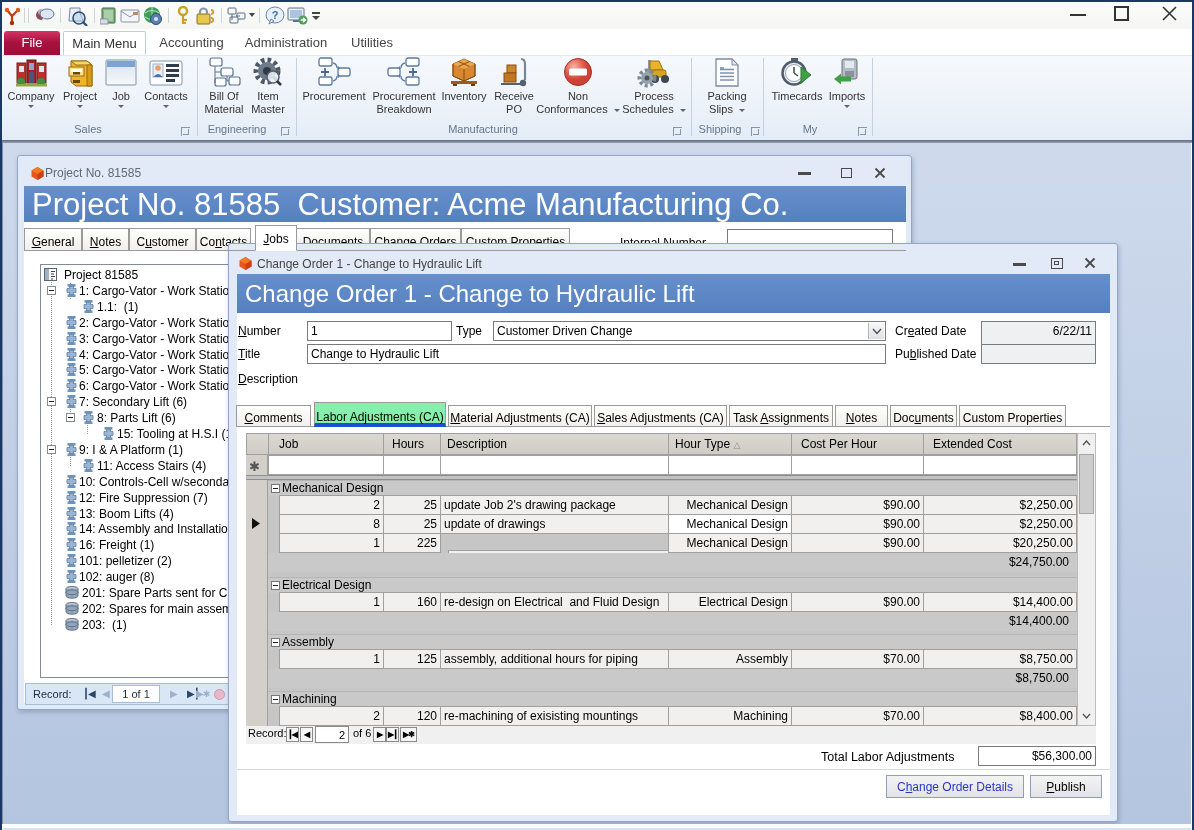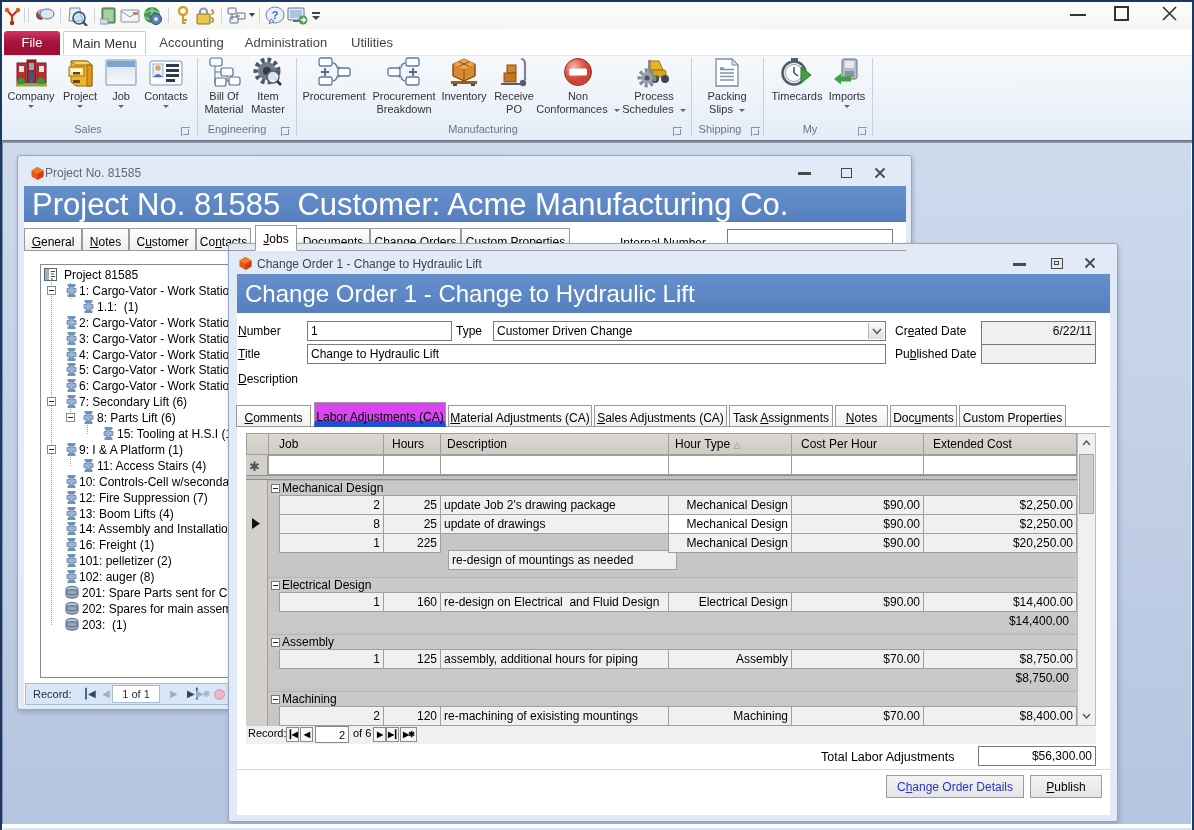--- a/index.html
+++ b/index.html
@@ -39,21 +39,21 @@
 .btab { position:absolute; top:72px; height:23px; background:linear-gradient(#fefefe,#f1f0ee); border:1px solid #9a9a9a; text-align:center; font-size:12px; line-height:27px; color:#000; }
 .btab.selb { top:69px; height:26px; background:#fff; border-bottom:1px solid #fff; z-index:3; }
 .trow { position:absolute; left:0; height:16px; line-height:16px; white-space:nowrap; color:#000; }
 .texp { position:absolute; width:9px; height:9px; background:#fff; border:1px solid #848a92; }
 .texp:after { content:""; position:absolute; left:1px; top:3px; width:5px; height:1px; background:#222; }
 .ti { position:absolute; top:1px; }
 .tln { position:absolute; border-left:1px dotted #989898; width:0; }
 .recg { font-size:10px; letter-spacing:-1px; color:#2a4668; }
 .ftabline { position:absolute; left:8px; top:182px; width:873px; height:1px; background:#9a9a9a; }
 .ftab { position:absolute; top:161px; height:22px; background:linear-gradient(#fefefe,#f1f0ee); border:1px solid #9a9a9a; text-align:center; font-size:12px; line-height:24px; color:#000; white-space:nowrap; }
-.ftab.self { top:158px; height:25px; background:#d946ef; border-bottom:6px solid #1d4ed8; z-index:3; line-height:28px; }
+.ftab.self { top:158px; height:25px; background:#86efac; border-bottom:4px solid #1d4ed8; z-index:3; line-height:28px; }
 .gh { position:absolute; top:0; height:22px; background:linear-gradient(#dbd8d1,#cfccc5); border:1px solid #9f9f9f; font-size:12px; line-height:20px; color:#000; white-space:nowrap; overflow:hidden; }
 .cell { position:absolute; height:20px; background:#f1f0ee; border:1px solid #9f9f9f; font-size:12px; line-height:18px; padding:0 3px; overflow:hidden; white-space:nowrap; color:#000; }
 .cell.rt { text-align:right; }
 .cell.lt { text-align:left; }
 .gband { position:absolute; left:22px; width:809px; height:16px; background:#c9c9c9; border-top:1px solid #b5b5b5; font-size:12px; line-height:15px; color:#000; }
 .mbox { position:absolute; left:3px; top:3px; width:9px; height:9px; background:#fff; border:1px solid #777; }
 .mbox:after { content:""; position:absolute; left:1px; top:3px; width:5px; height:1px; background:#222; }
 .stband { position:absolute; left:22px; width:809px; height:19px; background:#c9c9c9; font-size:12px; line-height:19px; color:#000; text-align:right; padding-right:8px; }
 .navb { position:absolute; top:1px; width:13px; height:15px; background:#f6f6f6; border:1px solid #8a8a8a; font-size:8px; text-align:center; line-height:14px; letter-spacing:-1px; overflow:hidden; }
 .pbtn { position:absolute; height:23px; background:linear-gradient(#f3f3f3,#e4e4e4); border:1px solid #8fa0b5; text-align:center; font-size:12px; line-height:22px; color:#000; }
@@ -659,20 +659,21 @@
     <div class="cell lt" style="left:194px;top:81px;width:229px;">update of drawings</div>
     <div class="cell rt" style="left:422px;top:81px;width:124px;background:#fff;">Mechanical Design</div>
     <div class="cell rt" style="left:545px;top:81px;width:133px;">$90.00</div>
     <div class="cell rt" style="left:677px;top:81px;width:154px;">$2,250.00</div>
     <div class="cell rt" style="left:33px;top:100px;width:105px;">1</div>
     <div class="cell rt" style="left:137px;top:100px;width:58px;">225</div>
     <div class="cell lt" style="left:202px;top:100px;width:229px;margin-top:17px;">re-design of mountings as needed</div>
     <div class="cell rt" style="left:422px;top:100px;width:124px;">Mechanical Design</div>
     <div class="cell rt" style="left:545px;top:100px;width:133px;">$90.00</div>
     <div class="cell rt" style="left:677px;top:100px;width:154px;">$20,250.00</div>
+    <div class="stband" style="top:120px;">$24,750.00</div>
 
     <div class="gband" style="top:144px;"><span class="mbox"></span><span style="margin-left:14px;">Electrical Design</span></div>
     <div class="cell rt" style="left:33px;top:159px;width:105px;">1</div>
     <div class="cell rt" style="left:137px;top:159px;width:58px;">160</div>
     <div class="cell lt" style="left:194px;top:159px;width:229px;">re-design on Electrical&nbsp; and Fluid Design</div>
     <div class="cell rt" style="left:422px;top:159px;width:124px;">Electrical Design</div>
     <div class="cell rt" style="left:545px;top:159px;width:133px;">$90.00</div>
     <div class="cell rt" style="left:677px;top:159px;width:154px;">$14,400.00</div>
     <div class="stband" style="top:179px;">$14,400.00</div>
 

